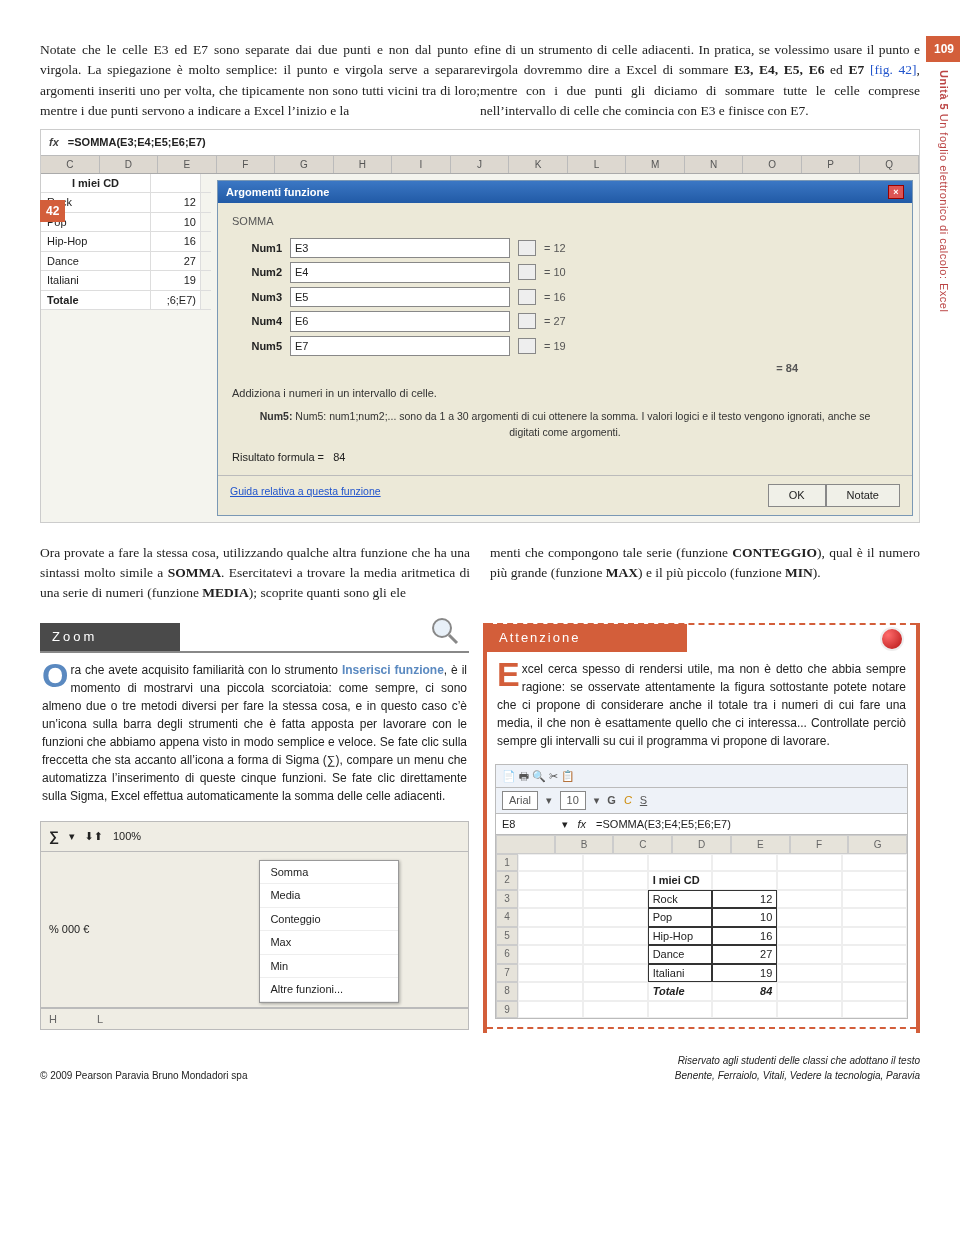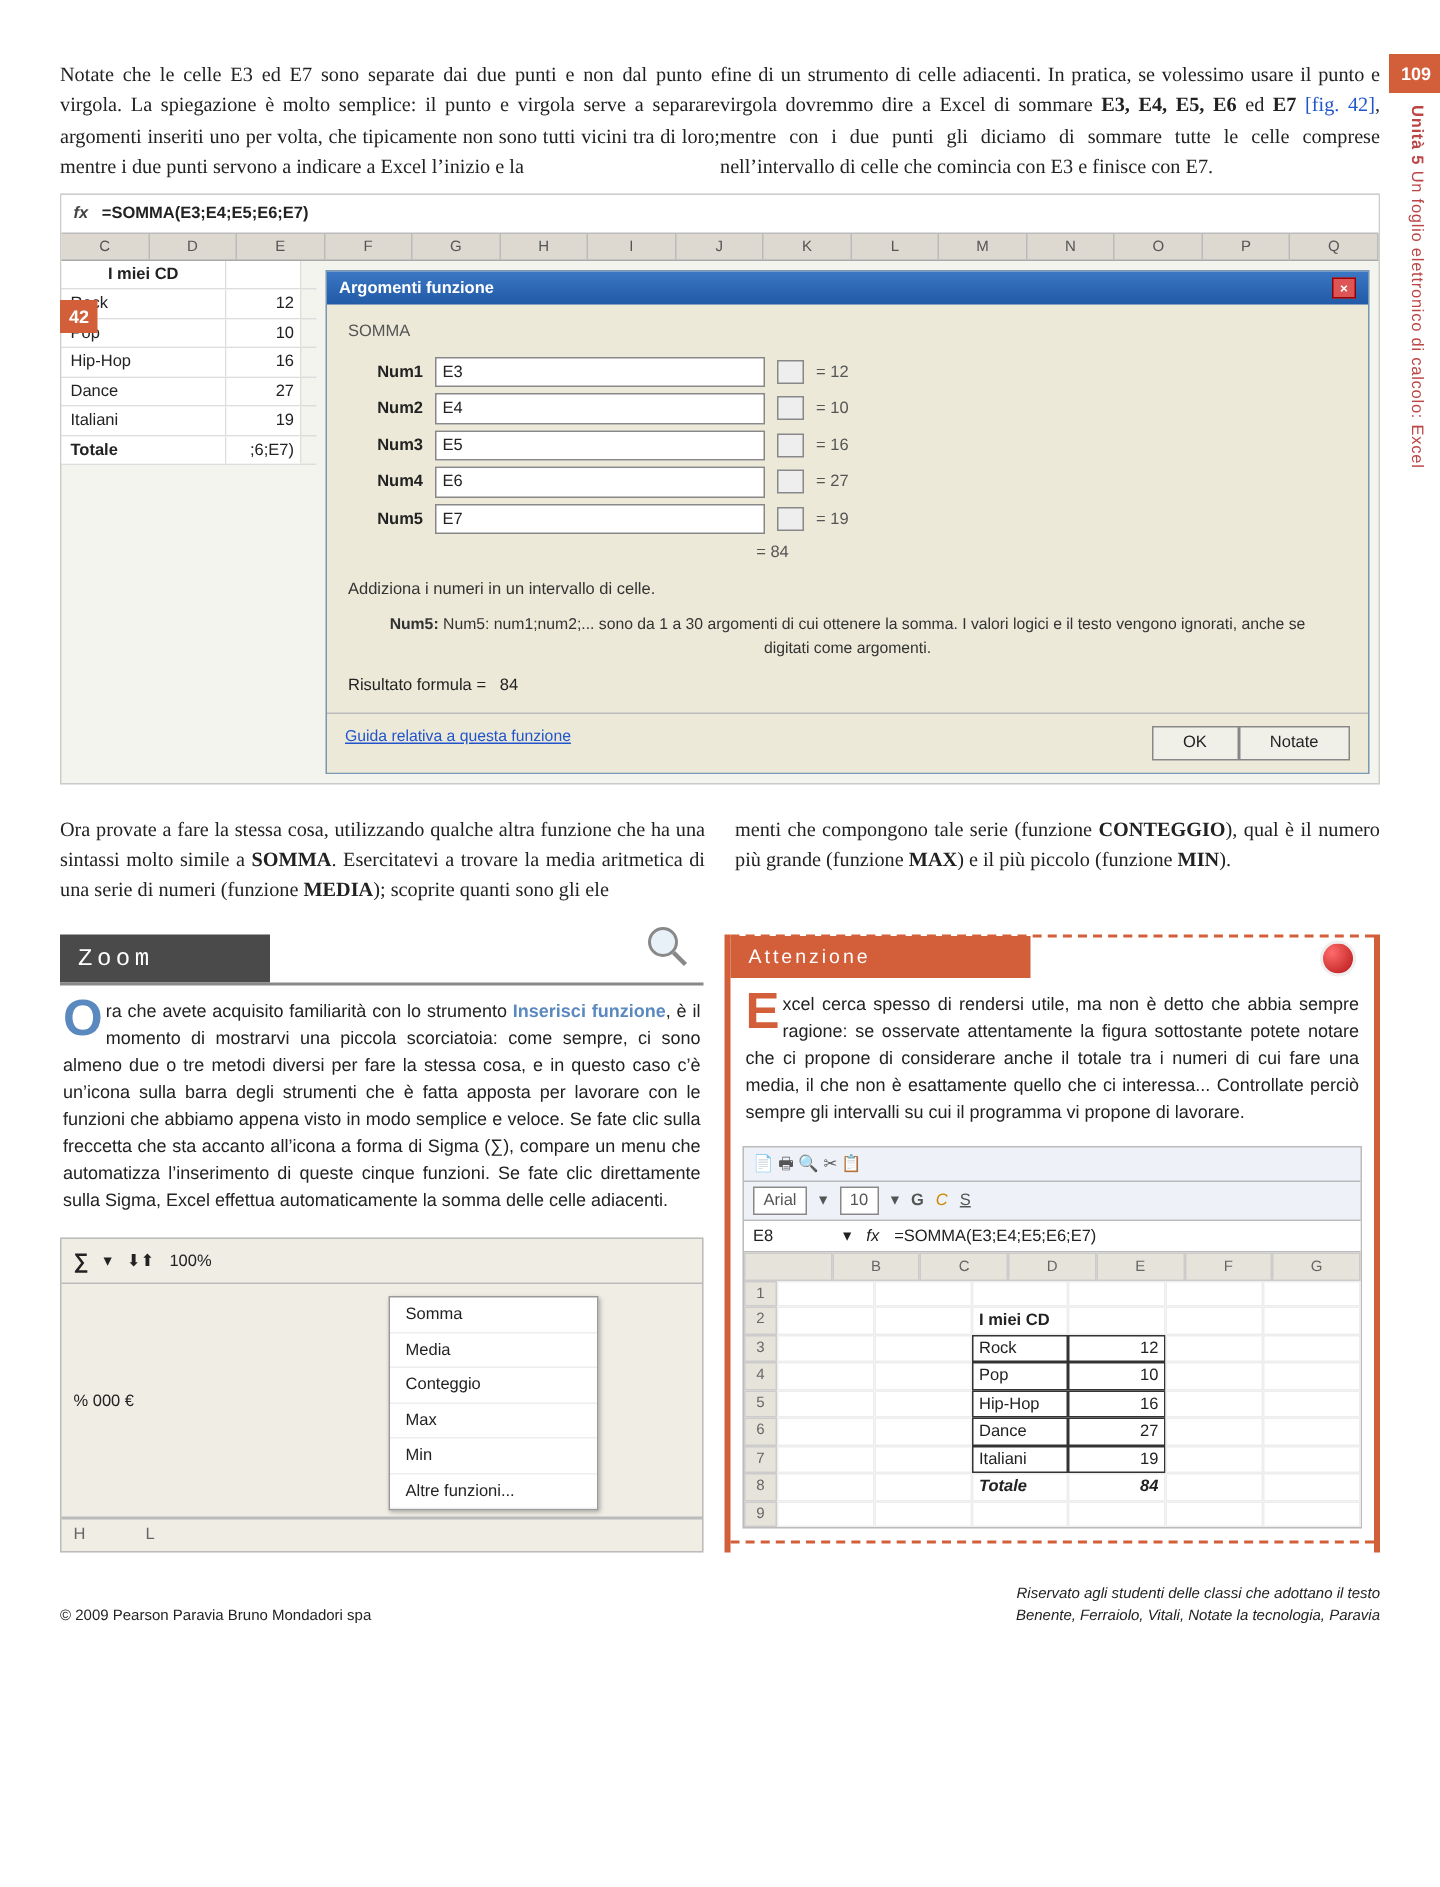--- a/index.html
+++ b/index.html
@@ -45,21 +45,21 @@
   .dialog-link { color: #2255cc; text-decoration: underline; font-size: 10.5px; }
   .dialog-btns { display: flex; gap: 0; }
   .dialog-btn { border: 1px solid #888; background: #f0f0e8; padding: 2px 20px; font-size: 11px; }
   
   .mid-text { display: flex; gap: 20px; margin: 16px 0 20px 0; }
   .mid-col { flex: 1; text-align: justify; }
   
   .boxes-row { display: flex; gap: 14px; margin-bottom: 20px; }
   
   .zoom-box { flex: 1; position: relative; }
-  .zoom-title-bar { background: #4a4a4a; color: #fff; font-family: Liberation Mono, monospace; font-size: 16px; letter-spacing: 3px; padding: 4px 12px; width: 140px; }
+  .zoom-title-bar { background: #4a4a4a; color: #fff; font-family: Liberation Sans, sans-serif; font-size: 13px; letter-spacing: 3px; padding: 4px 12px; width: 140px; }
   .zoom-mag { position: absolute; right: 8px; top: -8px; width: 32px; height: 32px; }
   .zoom-mag svg { width: 100%; height: 100%; }
   .zoom-body { border-top: 2px solid #888; padding: 8px 2px; font-family: Arial, sans-serif; font-size: 12px; text-align: justify; }
   .dropcap-o { float: left; font-size: 34px; font-weight: bold; color: #5a89c0; line-height: 0.85; margin-right: 2px; font-family: Arial, sans-serif; }
   
   .zoom-shot { margin-top: 8px; border: 1px solid #bbb; background: #efede4; font-family: Tahoma, sans-serif; font-size: 11px; }
   .zoom-toolbar { padding: 4px 8px; display: flex; align-items: center; gap: 10px; border-bottom: 1px solid #bbb; flex-wrap: wrap; }
   .sigma { font-size: 14px; font-weight: bold; }
   .zoom-menu { position: relative; margin: 4px 0 0 160px; width: 140px; border: 1px solid #999; background: #fff; box-shadow: 1px 1px 3px rgba(0,0,0,.3); }
   .zoom-menu-item { padding: 3px 10px; border-bottom: 1px solid #eee; }
@@ -200,21 +200,21 @@
               <span class="arg-btn"></span>
               <span class="arg-eq">= 27</span>
             </div>
             <div class="arg-row">
               <span class="arg-label">Num5</span>
               <span class="arg-input">E7</span>
               <span class="arg-btn"></span>
               <span class="arg-eq">= 19</span>
             </div>
           </div>
-        <div class="arg-row" style="justify-content:center;padding-right:100px;">
+        <div class="arg-row" style="justify-content:flex-end;padding-right:100px;font-weight:bold;">
           <span class="arg-eq">= 84</span>
         </div>
         <div class="dialog-desc">Addiziona i numeri in un intervallo di celle.</div>
         <div class="dialog-hint"><b>Num5:</b> <span>Num5: num1;num2;... sono da 1 a 30 argomenti di cui ottenere la somma. I valori logici e il testo vengono ignorati, anche se digitati come argomenti.</span></div>
         <div class="dialog-result">
           <span>Risultato formula =</span>&nbsp;&nbsp;&nbsp;<span>84</span>
         </div>
       </div>
       <div class="dialog-footer">
         <span class="dialog-link">Guida relativa a questa funzione</span>
@@ -397,15 +397,15 @@
       </div>
     </div>
     <div class="att-dash-b"></div>
   </div>
 </div>
 
 <div class="footer">
   <div>© 2009 Pearson Paravia Bruno Mondadori spa</div>
   <div class="right">
     <div>Riservato agli studenti delle classi che adottano il testo</div>
-    <div>Benente, Ferraiolo, Vitali, Notate la tecnologia, Paravia</div>
+    <div>Benente, Ferraiolo, Vitali, Vedere la tecnologia, Paravia</div>
   </div>
 </div>
 
 </body></html>

